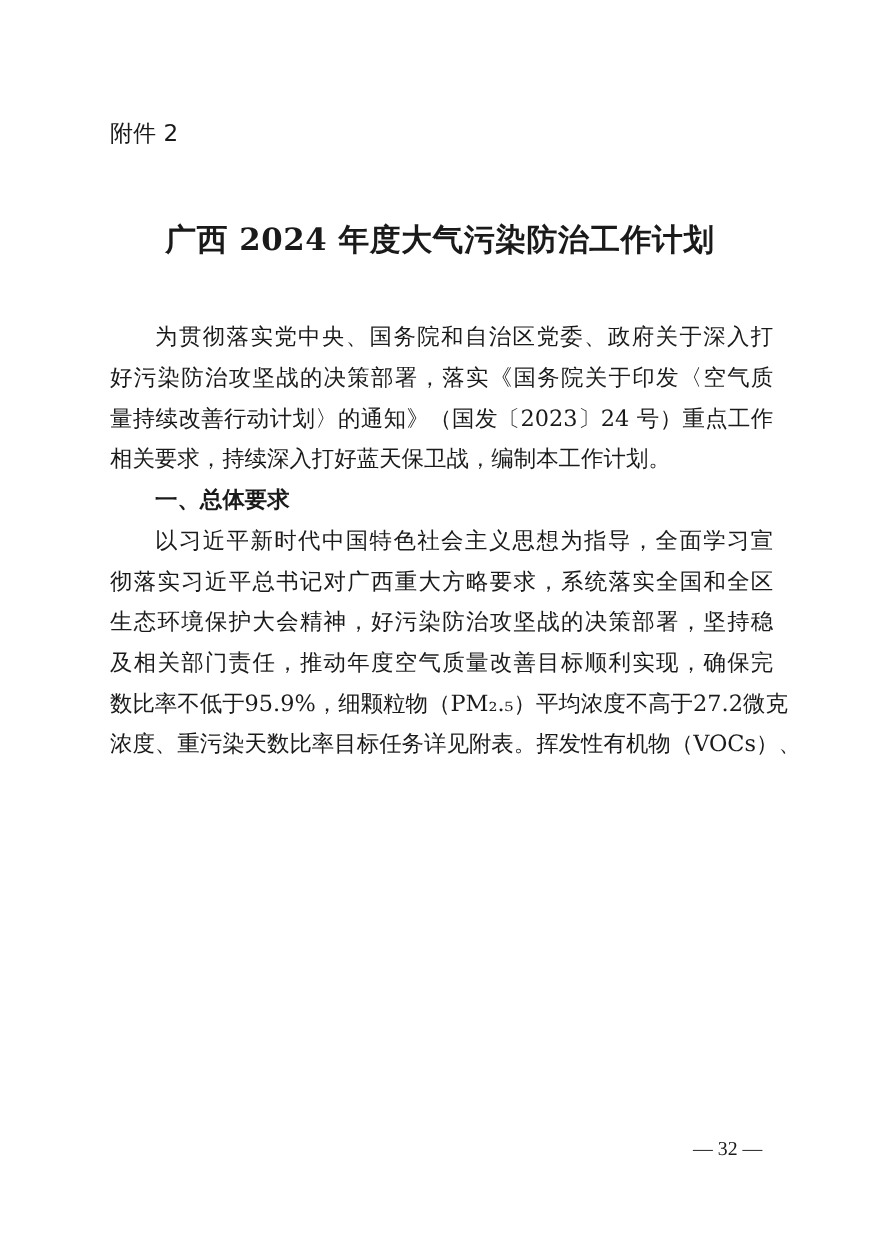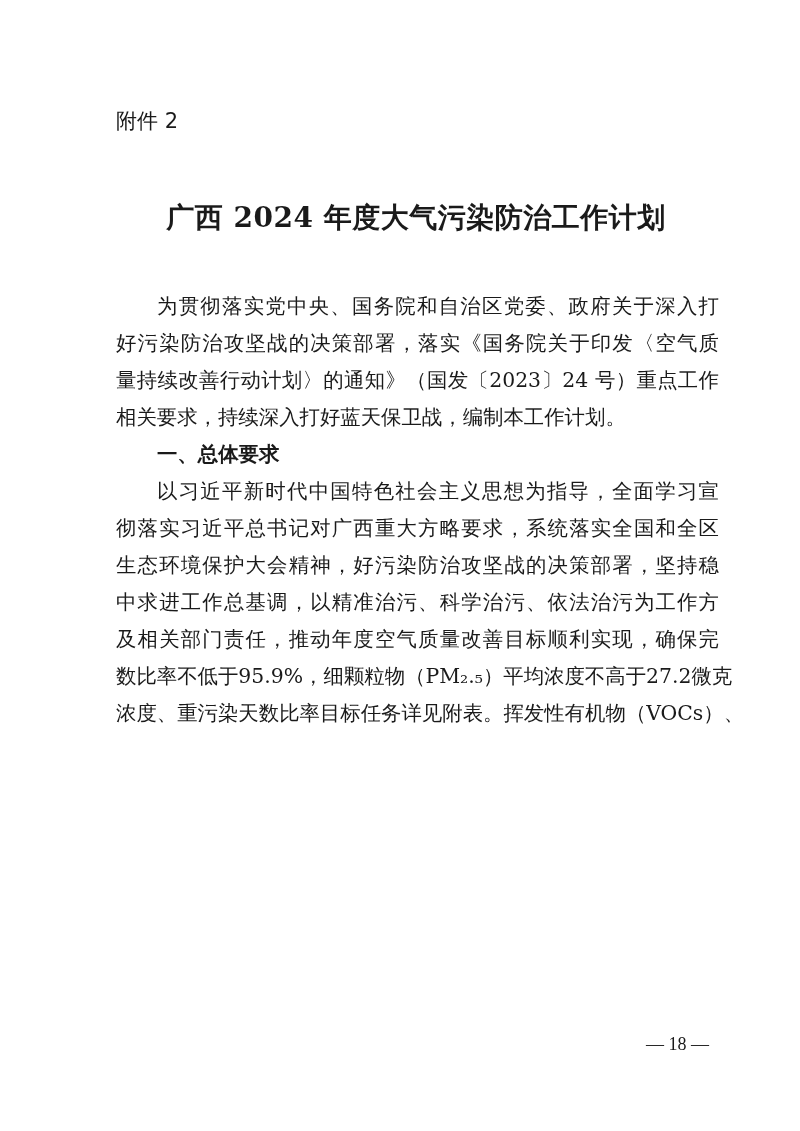--- a/index.html
+++ b/index.html
@@ -10,21 +10,21 @@
   body {
     width: 800px;
     height: 1131px;
     position: relative;
     overflow: hidden;
     color: #1a1a1a;
     font-family: "DejaVu Serif", "Liberation Serif", serif;
   }
   .page {
     position: absolute;
-    left: 16px; top: 0;
+    left: 0; top: 0;
     width: 734px; height: 1131px;
   }
   .attachment-label {
     position: absolute;
     left: 100px;
     top: 106px;
     font-family: "DejaVu Sans", "Liberation Sans", sans-serif;
     font-size: 21px;
     line-height: 30px;
     letter-spacing: 0px;
@@ -96,22 +96,21 @@
       <span class="line">量持续改善行动计划〉的通知》（国发〔2023〕24 号）重点工作</span>
       <span class="line last">相关要求，持续深入打好蓝天保卫战，编制本工作计划。</span>
     </div>
 
     <div class="heading">一、总体要求</div>
 
     <div>
       <span class="line indent">以习近平新时代中国特色社会主义思想为指导，全面学习宣</span>
       <span class="line">彻落实习近平总书记对广西重大方略要求，系统落实全国和全区</span>
       <span class="line">生态环境保护大会精神，好污染防治攻坚战的决策部署，坚持稳</span>
-      <span class="line">中求进工作总基调，以精准治污、科学治污、依法治污为工作方</span>
       <span class="line">及相关部门责任，推动年度空气质量改善目标顺利实现，确保完</span>
       <span class="line">数比率不低于95.9%，细颗粒物（PM₂.₅）平均浓度不高于27.2微克</span>
       <span class="line">浓度、重污染天数比率目标任务详见附表。挥发性有机物（VOCs）、</span>
     </div>
   </div>
 
-  <div class="page-number">— 18 —</div>
+  <div class="page-number">— 32 —</div>
 
 </div>
 
 </body></html>

